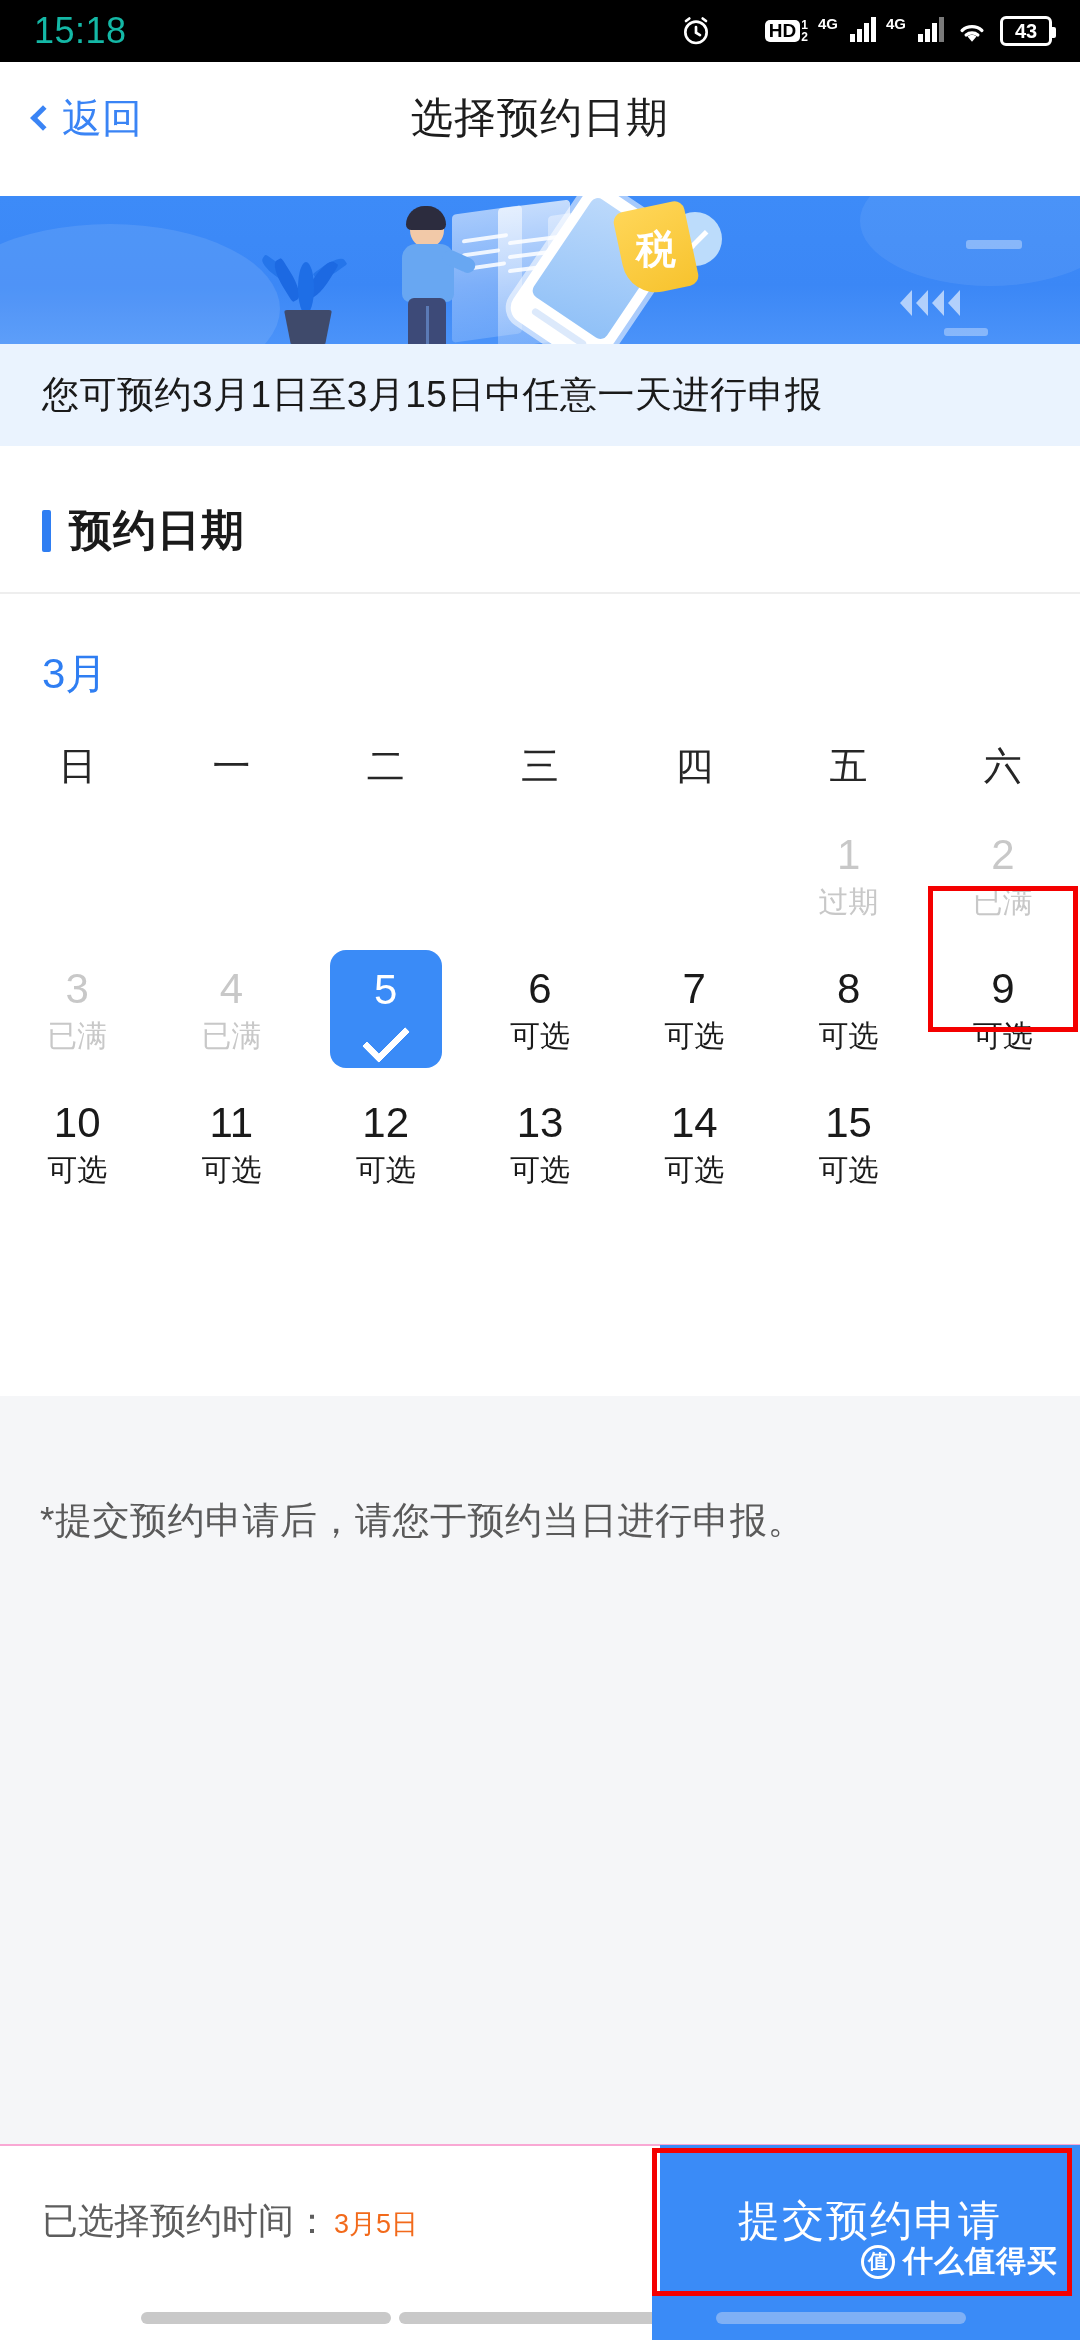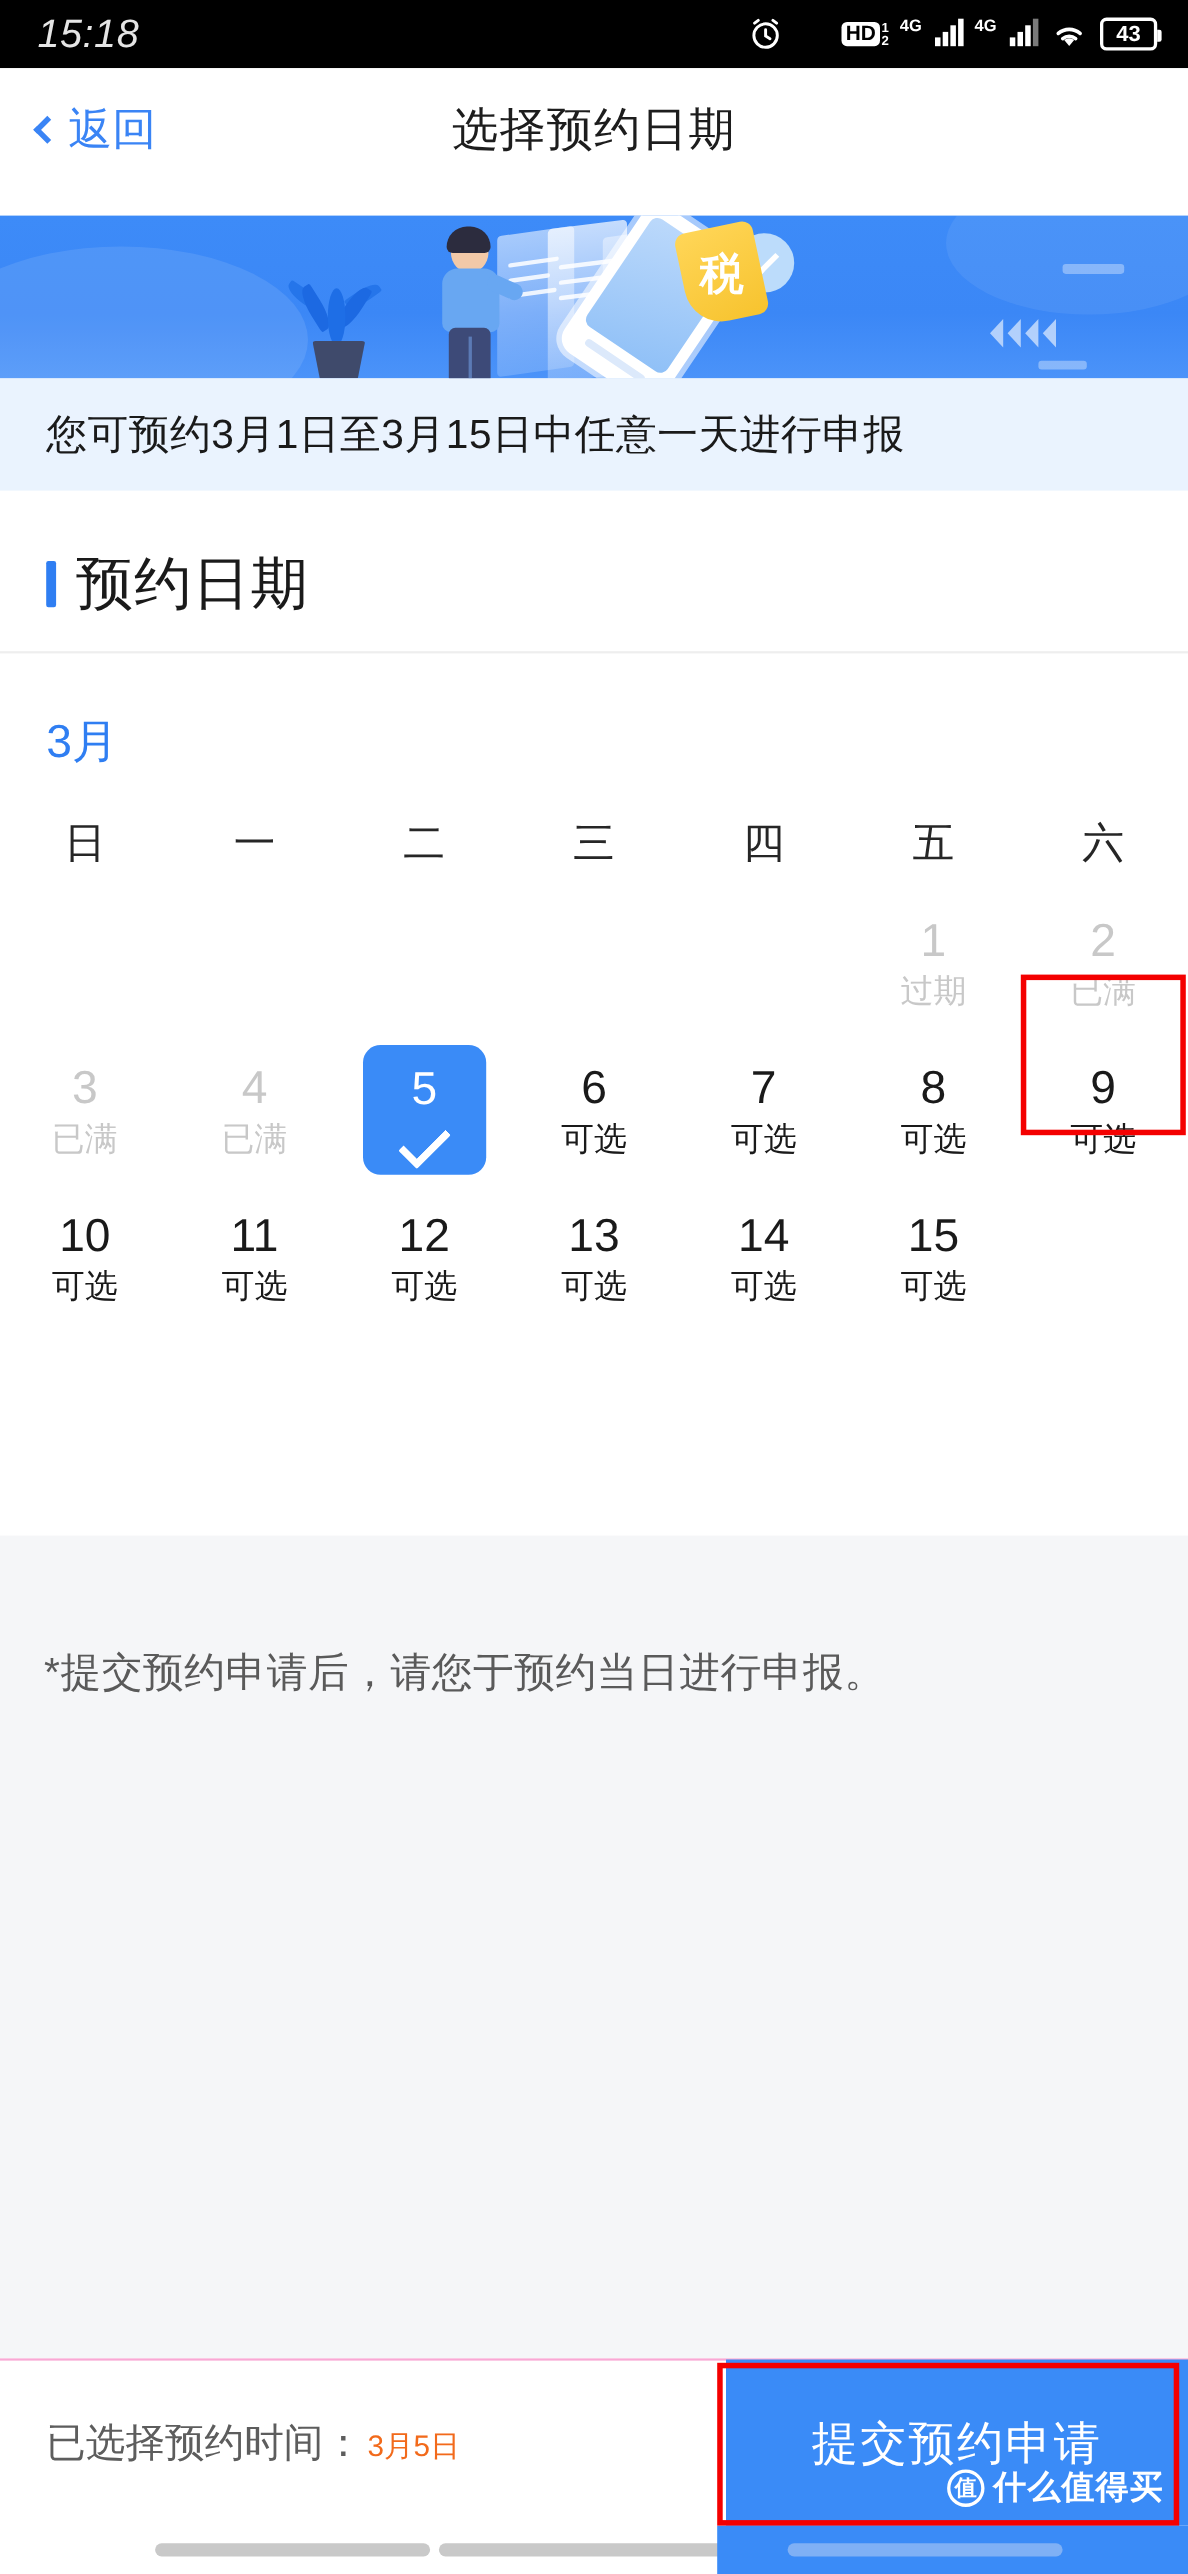--- a/index.html
+++ b/index.html
@@ -23,25 +23,24 @@
     top: 0; left: 0;
     width: 1080px;
     height: 62px;
     background: #000000;
     display: flex;
     align-items: center;
     justify-content: space-between;
     padding: 0 28px 0 34px;
   }
   .status-time {
-    color: #e5e5e5;
+    color: #14b8a6;
     font-size: 36px;
     letter-spacing: 0.5px;
     font-weight: 400;
-    font-style: italic;
   }
   .status-icons {
     display: flex;
     align-items: center;
     gap: 10px;
   }
   .sb-icon { display: block; }
   .hd-badge {
     display: flex;
     align-items: center;
@@ -305,22 +304,22 @@
     border-bottom: 2px solid #eeeeee;
   }
   .section-bar {
     width: 9px;
     height: 42px;
     background: #2f7ef2;
     border-radius: 2px;
     margin-right: 18px;
   }
   .section-title {
-    font-size: 52px;
-    font-weight: 400;
+    font-size: 43px;
+    font-weight: 700;
     color: #1a1a1a;
     letter-spacing: 1px;
   }
 
   
   .calendar {
     position: absolute;
     top: 596px; left: 0;
     width: 1080px;
     height: 800px;

